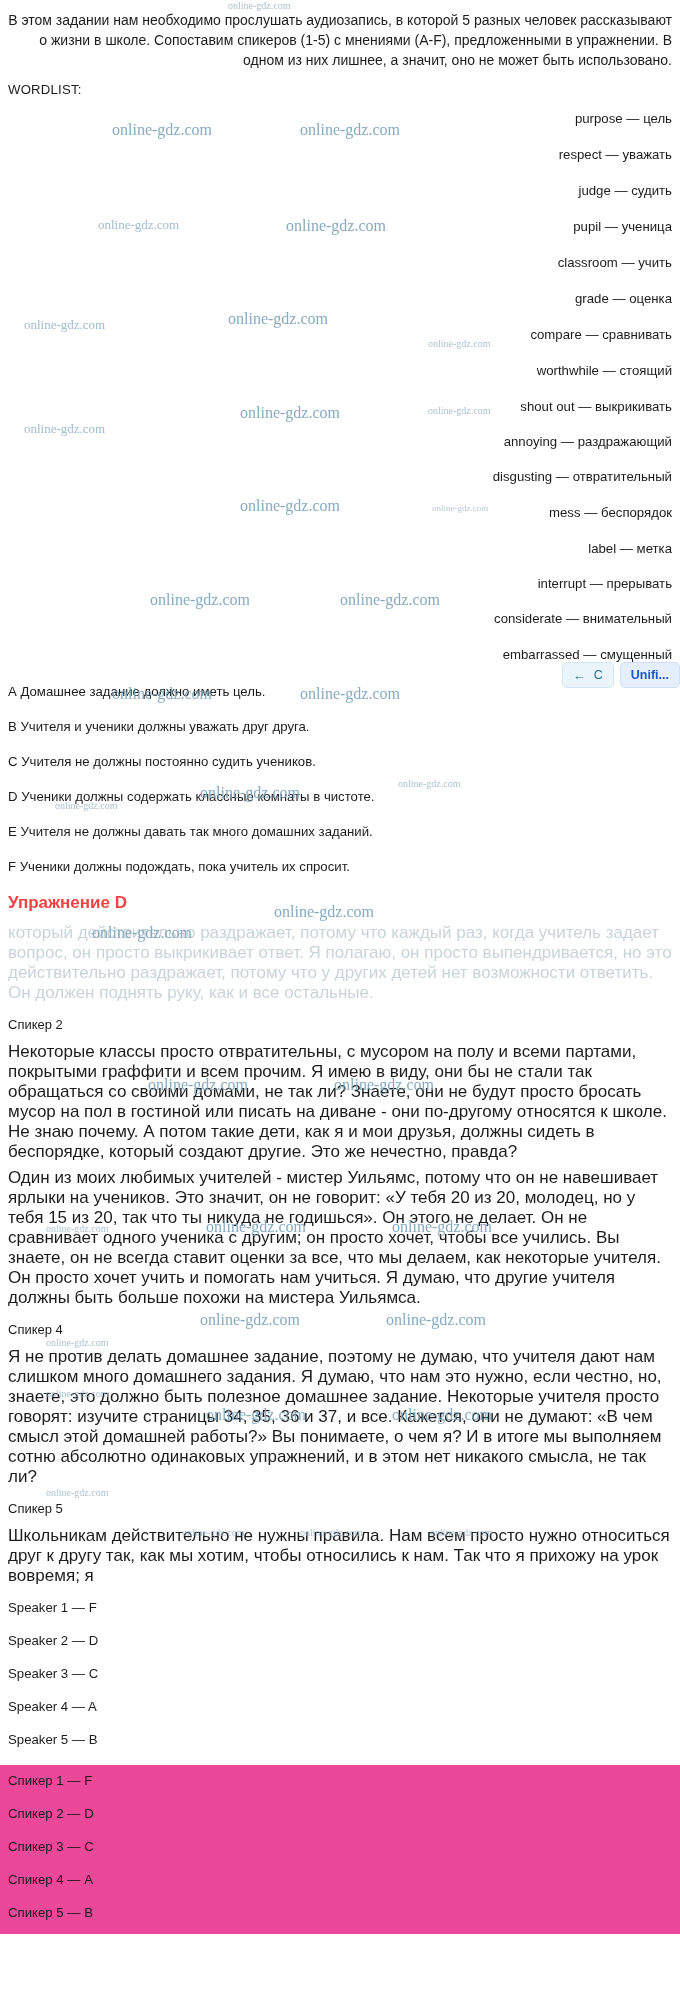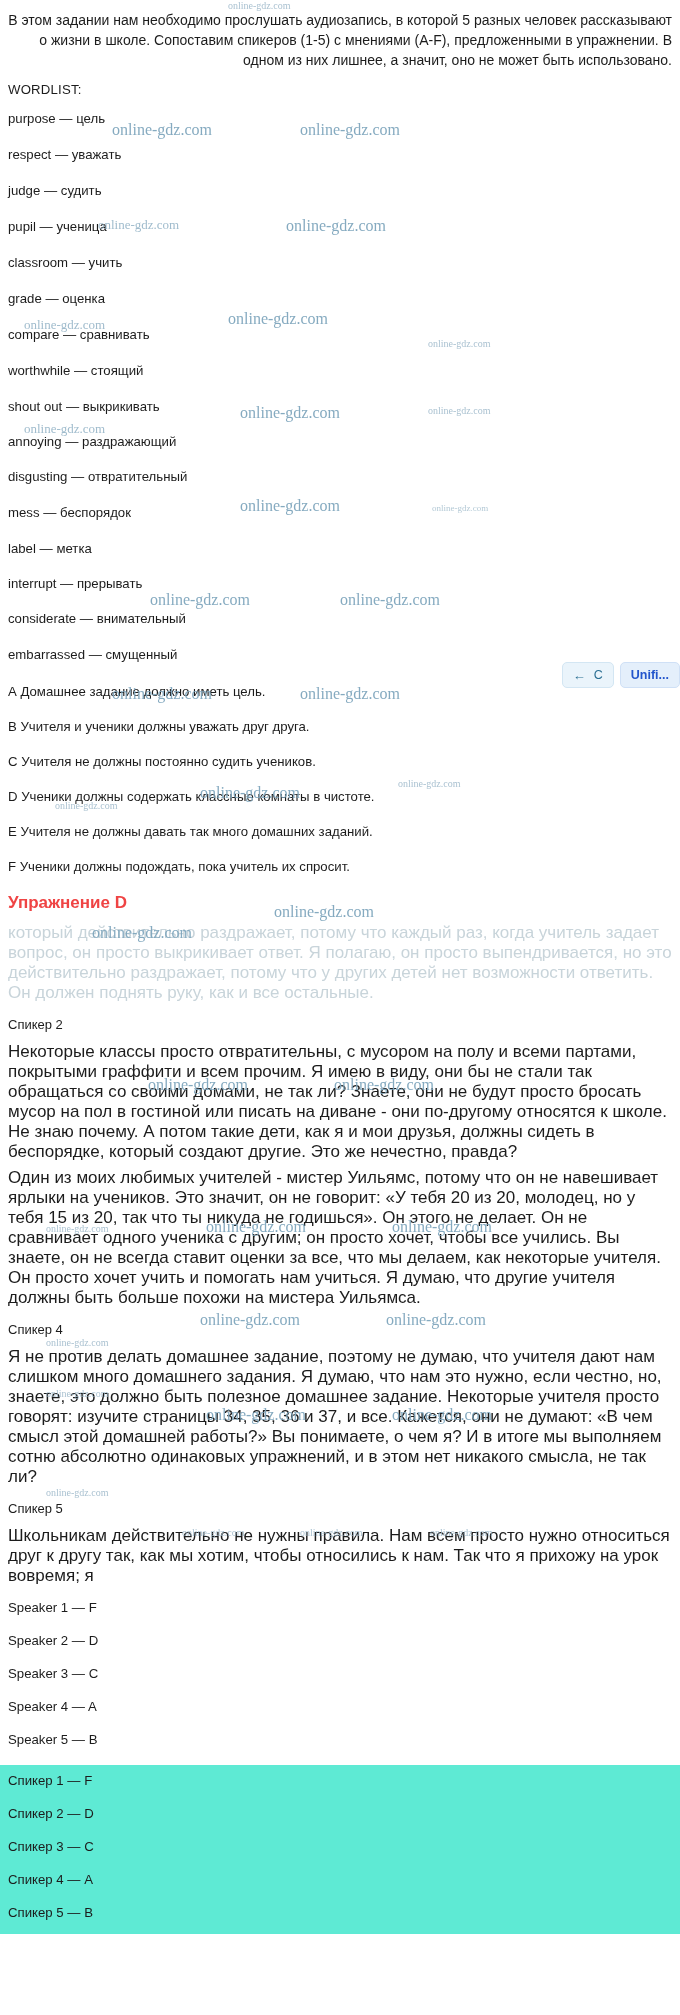--- a/index.html
+++ b/index.html
@@ -50,20 +50,21 @@
     font-size: 13.2px;
     color: #1c1c1c;
     margin: 0 0 14px 0;
     letter-spacing: .2px;
   }
   .word {
     font-size: 13.2px;
     color: #1c1c1c;
     margin: 0 0 20px 0;
     line-height: 16px;
+    text-align: right;
   }
   .word.tight { margin-bottom: 19px; }
   .answer-line {
     font-size: 13.2px;
     color: #1c1c1c;
     margin: 0 0 18px 0;
     line-height: 17px;
   }
   .section-head {
     font-size: 17px;
@@ -121,21 +122,21 @@
     color: #2255cc;
     font-size: 12.5px;
     font-weight: bold;
     border: 1px solid #cfe0f6;
   }
 
   
   .answer-block {
     position: relative;
     z-index: 2;
-    background: #5eead4;
+    background: #ec4899;
     padding: 8px 8px 10px 8px;
     margin-top: 6px;
   }
   .answer-block .match-line { margin: 0 0 18px 0; }
   .answer-block .match-line:last-child { margin-bottom: 4px; }
 
   .top-strip {
     height: 10px;
   }
   .cut-line {

